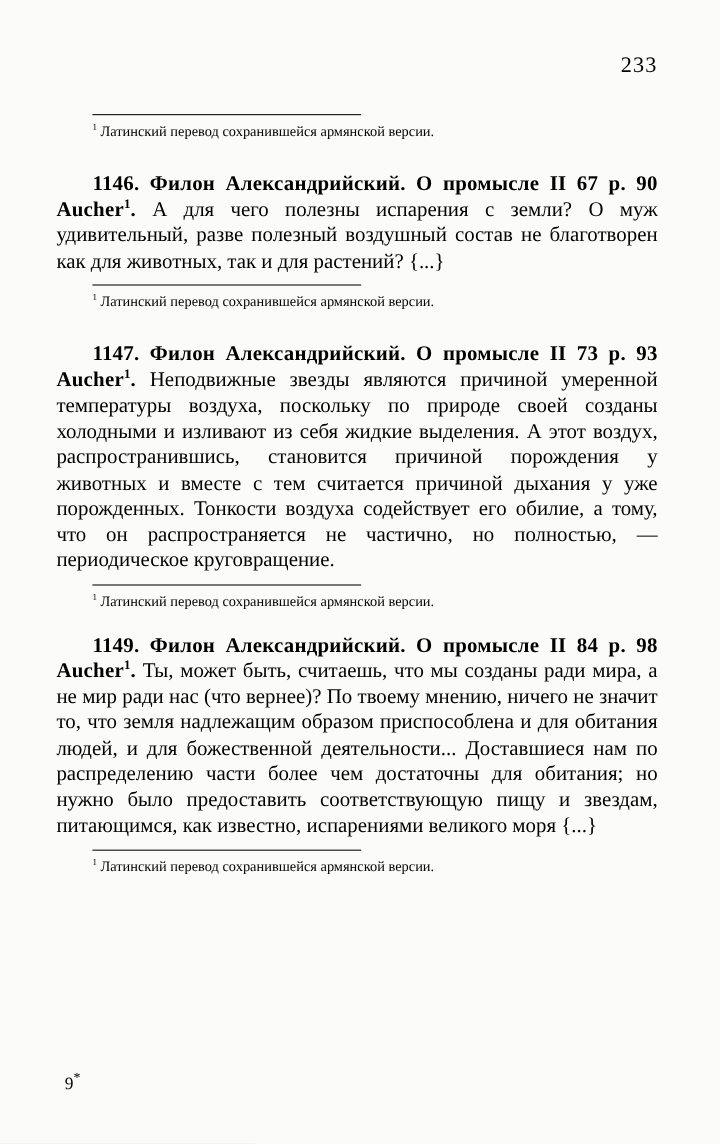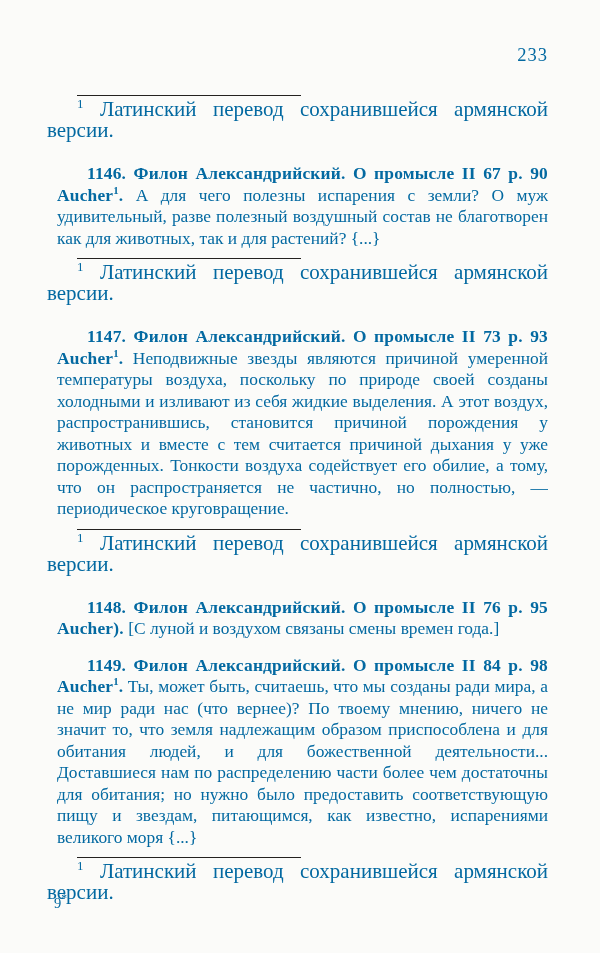--- a/index.html
+++ b/index.html
@@ -3,21 +3,21 @@
 <meta charset="utf-8">
 <style>
   html, body { margin: 0; padding: 0; }
   body { background: #e8e8e6; }
   .page {
     position: relative;
     width: 600px;
     height: 953px;
     margin: 0 auto;
     background: #fbfbf9;
-    color: #0369a1;
+    color: #000000;
     font-family: "Liberation Serif", "DejaVu Serif", serif;
     font-size: 17.4px;
     line-height: 21.5px;
     box-sizing: border-box;
     padding: 44px 52px 0 47px;
     overflow: hidden;
   }
   .page-number {
     text-align: right;
     font-size: 18.5px;
@@ -28,26 +28,26 @@
   .footnote-block.first { margin-top: 29px; }
   .fn-rule {
     width: 224px;
     margin-left: 30px;
     border-top: 1.8px solid #242220;
     height: 0;
   }
   .footnote {
     margin: 3px 0 0 0;
     text-indent: 30px;
-    font-size: 21px;
+    font-size: 12px;
     line-height: 21px;
     text-align: justify;
   }
   .entry {
-    margin: 22px 0 0 10px;
+    margin: 22px 0 0 0;
     text-indent: 30px;
     text-align: justify;
   }
   .entry.after-entry { margin-top: 15px; }
   .entry b { font-weight: bold; letter-spacing: 0.2px; }
   .cf {
     margin: 0;
     text-indent: 30px;
     font-style: italic;
   }
@@ -90,21 +90,20 @@
     <p class="footnote"><sup class="fn-mark">1</sup> <span>Латинский перевод сохранившейся армянской версии.</span></p>
   </div>
 
   <p class="entry"><b>1147. Филон Александрийский. О промысле II 73 p. 93 Aucher</b><sup class="note">1</sup><b>.</b><span> Неподвижные звезды являются причиной умеренной температуры воздуха, поскольку по природе своей созданы холодными и изливают из себя жидкие выделения. А этот воздух, распространившись, становится причиной порождения у животных и вместе с тем считается причиной дыхания у уже порожденных. Тонкости воздуха содействует его обилие, а тому, что он распространяется не частично, но полностью, — периодическое круговращение.</span></p>
 
   <div class="footnote-block">
     <div class="fn-rule"></div>
     <p class="footnote"><sup class="fn-mark">1</sup> <span>Латинский перевод сохранившейся армянской версии.</span></p>
   </div>
 
-  <p class="entry"><b>1148. Филон Александрийский. О промысле II 76 p. 95 Aucher).</b><span> [С луной и воздухом связаны смены времен года.]</span></p>
 
   <p class="entry after-entry"><b>1149. Филон Александрийский. О промысле II 84 p. 98 Aucher</b><sup class="note">1</sup><b>.</b><span> Ты, может быть, считаешь, что мы созданы ради мира, а не мир ради нас (что вернее)? По твоему мнению, ничего не значит то, что земля надлежащим образом приспособлена и для обитания людей, и для божественной деятельности... Доставшиеся нам по распределению части более чем достаточны для обитания; но нужно было предоставить соответствующую пищу и звездам, питающимся, как известно, испарениями великого моря {...}</span></p>
 
   <div class="footnote-block">
     <div class="fn-rule"></div>
     <p class="footnote"><sup class="fn-mark">1</sup> <span>Латинский перевод сохранившейся армянской версии.</span></p>
   </div>
 
 
   <div class="signature"><span>9</span><sup>*</sup></div>

